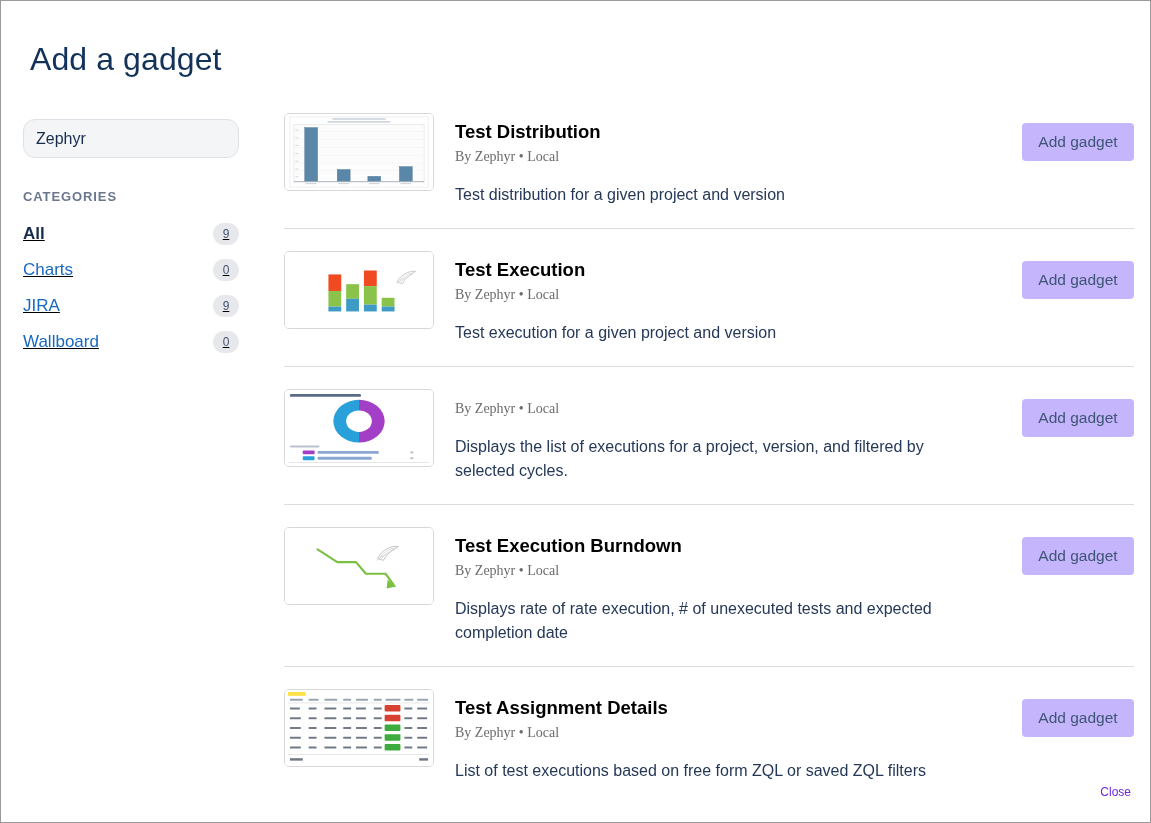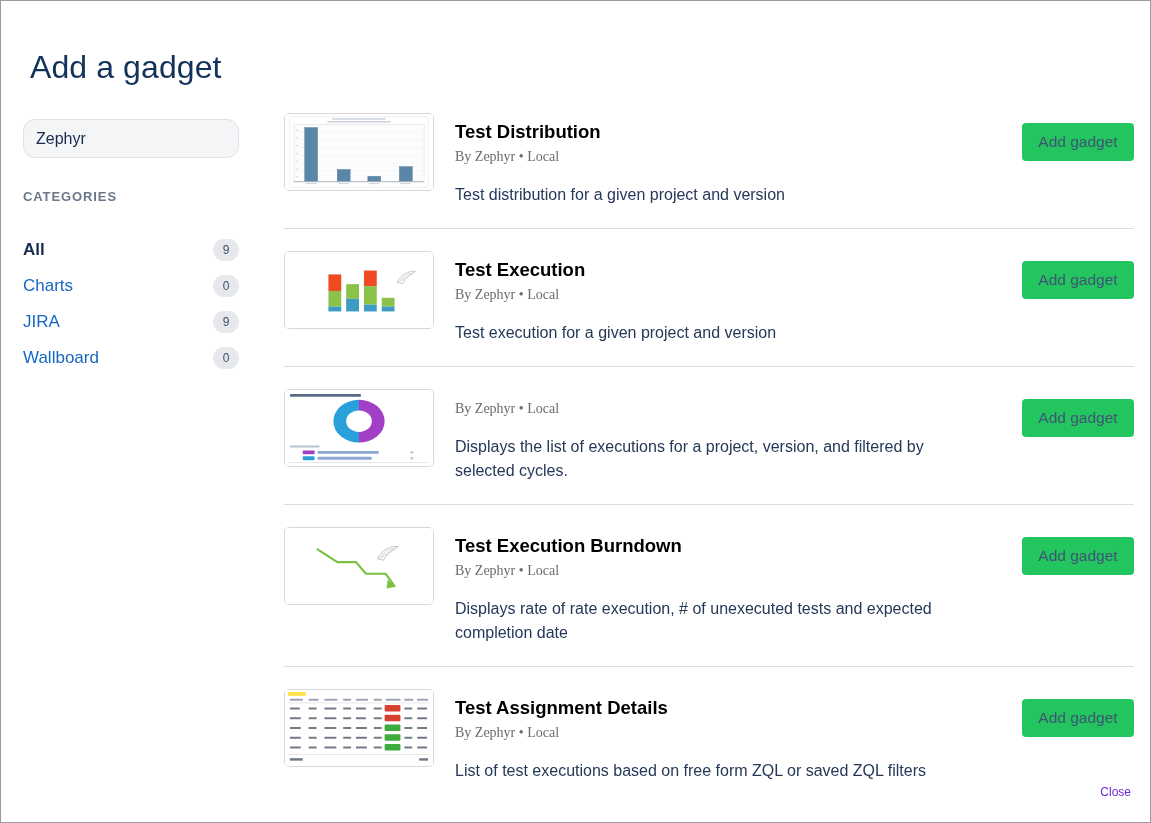--- a/index.html
+++ b/index.html
@@ -18,21 +18,21 @@
     box-sizing: border-box;
     width: 1151px;
     height: 823px;
     background: #ffffff;
     border: 1px solid #9a9a9a;
     overflow: hidden;
   }
   .dialog-title {
     position: absolute;
     left: 29px;
-    top: 44px;
+    top: 36px;
     font-size: 32px;
     font-weight: 400;
     color: #12325a;
     letter-spacing: 0.1px;
     line-height: 44px;
   }
   
   .sidebar {
     position: absolute;
     left: 22px;
@@ -53,21 +53,21 @@
     outline: none;
   }
   .search-field::placeholder { color: #7a869a; }
   .cat-heading {
     margin-top: 31px;
     font-size: 13px;
     font-weight: bold;
     letter-spacing: 0.9px;
     color: #6b778c;
   }
-  .cat-list { margin-top: 28px; }
+  .cat-list { margin-top: 12px; text-decoration: underline; }
   .cat-row {
     display: flex;
     align-items: center;
     justify-content: space-between;
     width: 216px;
     height: 36px;
     cursor: pointer;
   }
   .cat-label {
     font-size: 17px;
@@ -142,21 +142,21 @@
     color: #253858;
     line-height: 24px;
     max-width: 500px;
   }
   .add-btn {
     position: absolute;
     right: 0;
     top: 10px;
     width: 112px;
     height: 38px;
-    background: #22c55e;
+    background: #c4b5fd;
     border: none;
     border-radius: 4px;
     color: #3f5574;
     font-family: "Liberation Sans", sans-serif;
     font-size: 15.5px;
     cursor: pointer;
   }
   
   .footer {
     position: absolute;

